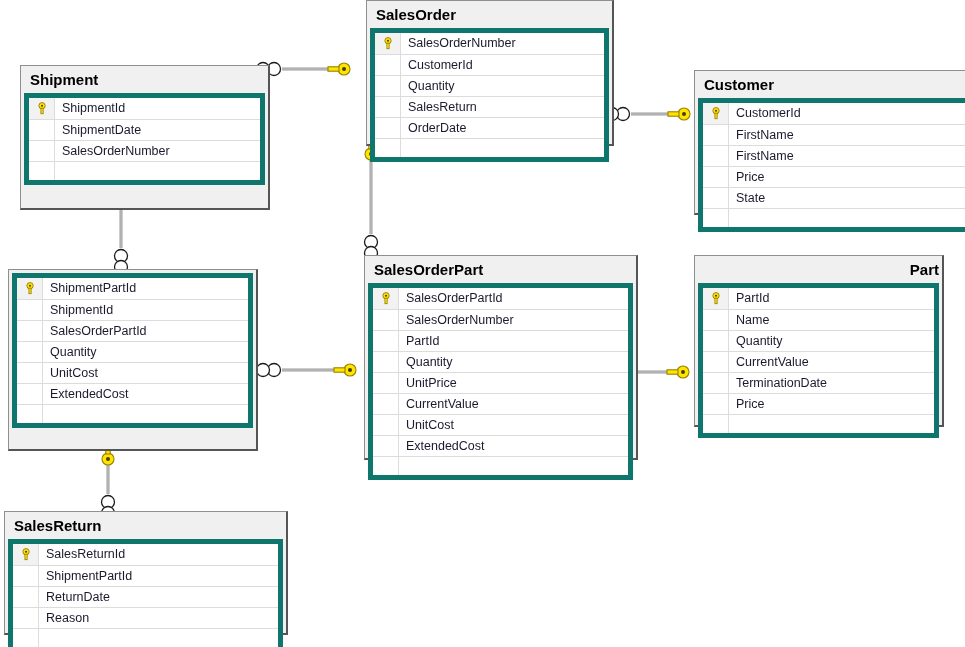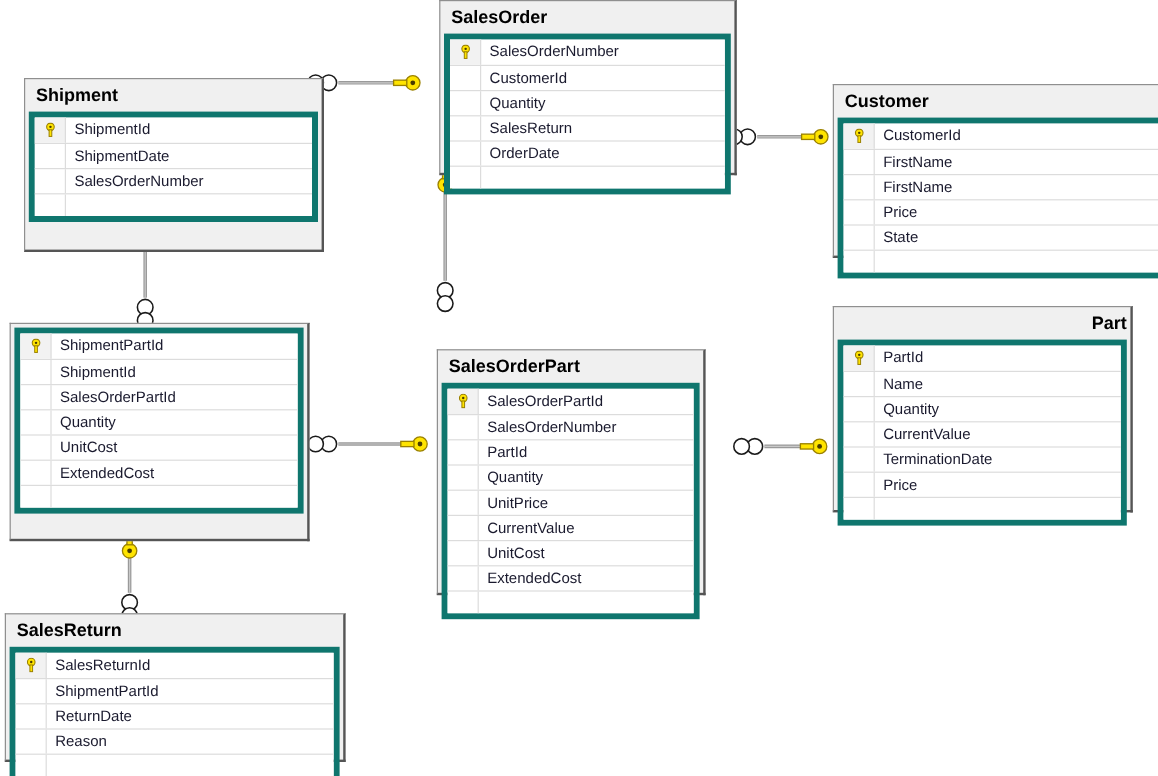--- a/index.html
+++ b/index.html
@@ -312,21 +312,21 @@
               <div class="keycell"></div>
               <div class="fname">ExtendedCost</div>
             </div>
             <div class="erow blank">
               <div class="keycell"></div>
               <div class="fname"></div>
             </div>
           </div>
         </div>
       </div>
-      <div class="entity titlebg" style="left: 364px; top: 255px; width: 224px; height: 205px; margin-top: 36px;">
+      <div class="entity titlebg" style="left: 364px; top: 255px; width: 274px; height: 205px;">
         <div class="ent-title">SalesOrderPart</div>
         <div class="inner">
           <div class="rows">
             <div class="erow pk">
               <div class="keycell">
                 <svg class="keyglyph" viewBox="0 0 14 14">
                   <circle cx="6.5" cy="4" r="3.4" fill="#ffe400" stroke="#9a8000" stroke-width="1"></circle>
                   <circle cx="6.5" cy="4" r="1.1" fill="#4a3c00"></circle>
                   <rect x="5.3" y="6.6" width="2.4" height="6" fill="#ffe400" stroke="#9a8000" stroke-width="0.9"></rect>
                 </svg>

